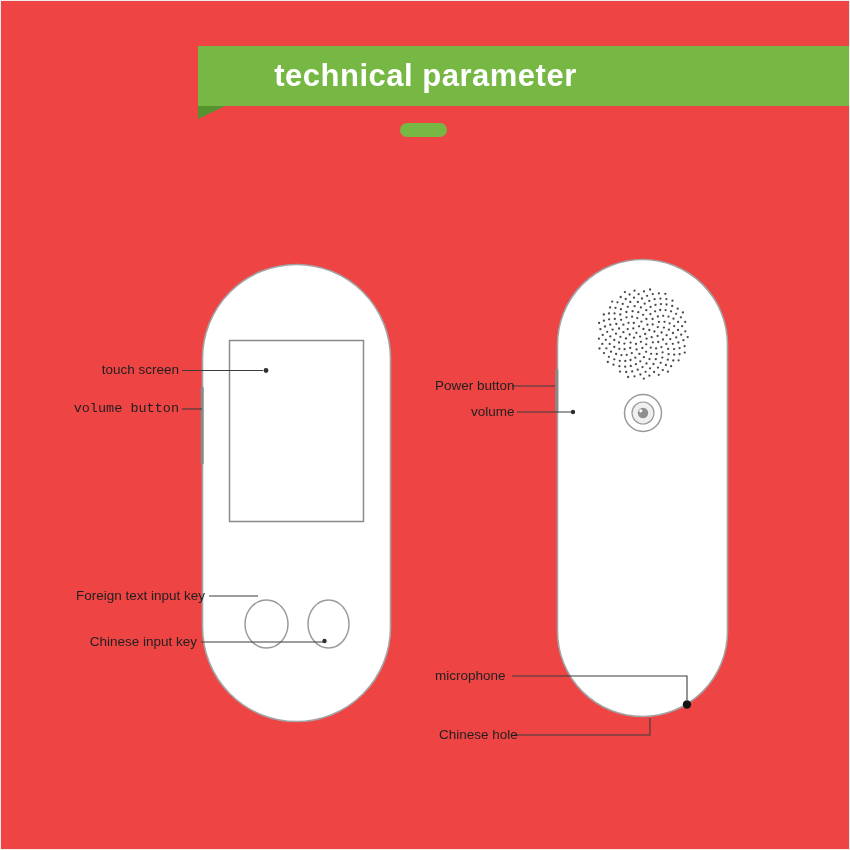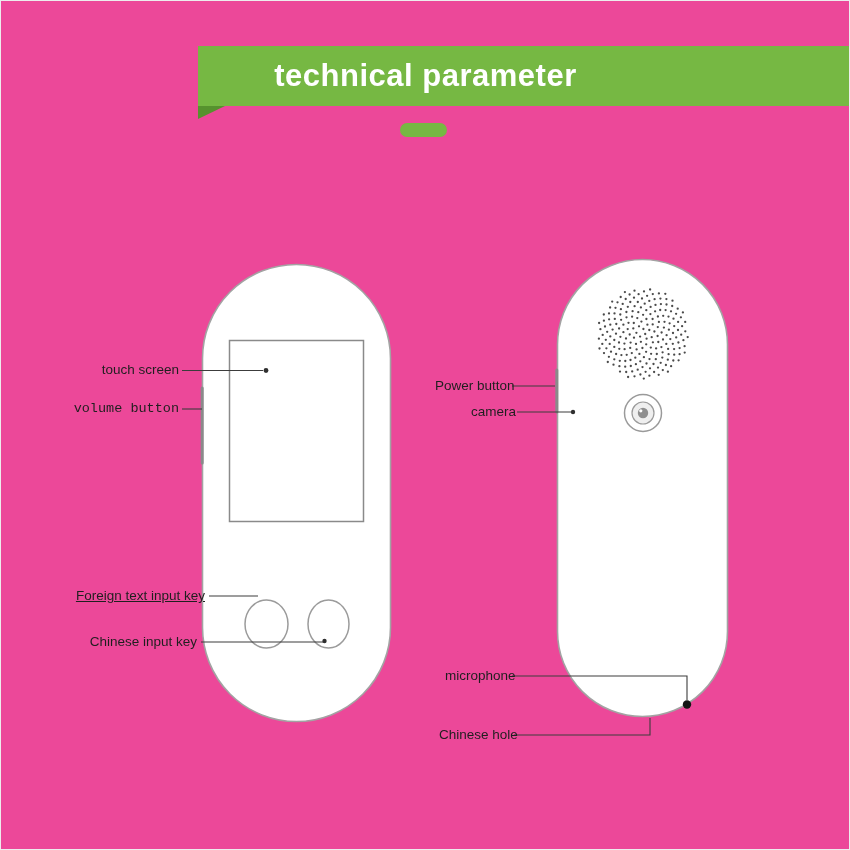--- a/index.html
+++ b/index.html
@@ -1,18 +1,18 @@
 <!DOCTYPE html>
 <html><head>
 <meta charset="utf-8">
 <style>
   html,body{margin:0;padding:0;background:#fff;}
   #page{
     position:relative;width:850px;height:850px;margin:0 auto;
-    background:#ec4899;overflow:hidden;box-sizing:border-box;
+    background:#ef4444;overflow:hidden;box-sizing:border-box;
     border:1px solid #ededed;
     font-family:"Liberation Sans", sans-serif;
   }
   
   .banner{
     position:absolute;left:197px;top:45px;width:653px;height:60px;
     background:#76b843;
   }
   .banner-title{
     position:absolute;left:197px;top:45px;width:455px;height:60px;
@@ -32,25 +32,25 @@
   #diagram{position:absolute;left:0;top:0;}
   
   .label{
     position:absolute;font-size:13.5px;color:#1f1f1f;line-height:18px;
     white-space:nowrap;
     text-align:right;
   }
   .label.r{text-align:right;}
   .lb-touch   {right:670px;top:360px;}
   .lb-volume  {right:670px;top:399px;font-family:Liberation Mono, monospace;}
-  .lb-foreign {right:644px;top:586px;text-decoration:underline;}
+  .lb-foreign {right:644px;top:586px;}
   .lb-chinese {right:652px;top:632px;margin-left:24px;}
   .lb-power   {left:434px;top:376px;}
   .lb-camera  {left:470px;top:402px;}
-  .lb-mic     {left:444px;top:666px;}
+  .lb-mic     {left:434px;top:666px;}
   .lb-charge  {left:438px;top:725px;}
 </style>
 </head>
 <body>
 
 <div id="page">
 
   <div class="banner"></div>
   <div class="banner-fold"></div>
   <div class="banner-title">technical parameter</div>
@@ -299,17 +299,17 @@
     <circle cx="265" cy="369.5" r="2.4" fill="#2f2f2f"></circle>
     <circle cx="323.5" cy="640" r="2.2" fill="#2f2f2f"></circle>
     <circle cx="572" cy="411" r="2.2" fill="#2f2f2f"></circle>
   </svg>
 
   <div class="label r lb-touch">touch screen</div>
   <div class="label r lb-volume">volume button</div>
   <div class="label r lb-foreign">Foreign text input key</div>
   <div class="label r lb-chinese">Chinese input key</div>
   <div class="label lb-power">Power button</div>
-  <div class="label lb-camera">camera</div>
+  <div class="label lb-camera">volume</div>
   <div class="label lb-mic">microphone</div>
   <div class="label lb-charge">Chinese hole</div>
 
 </div>
 
 </body></html>

